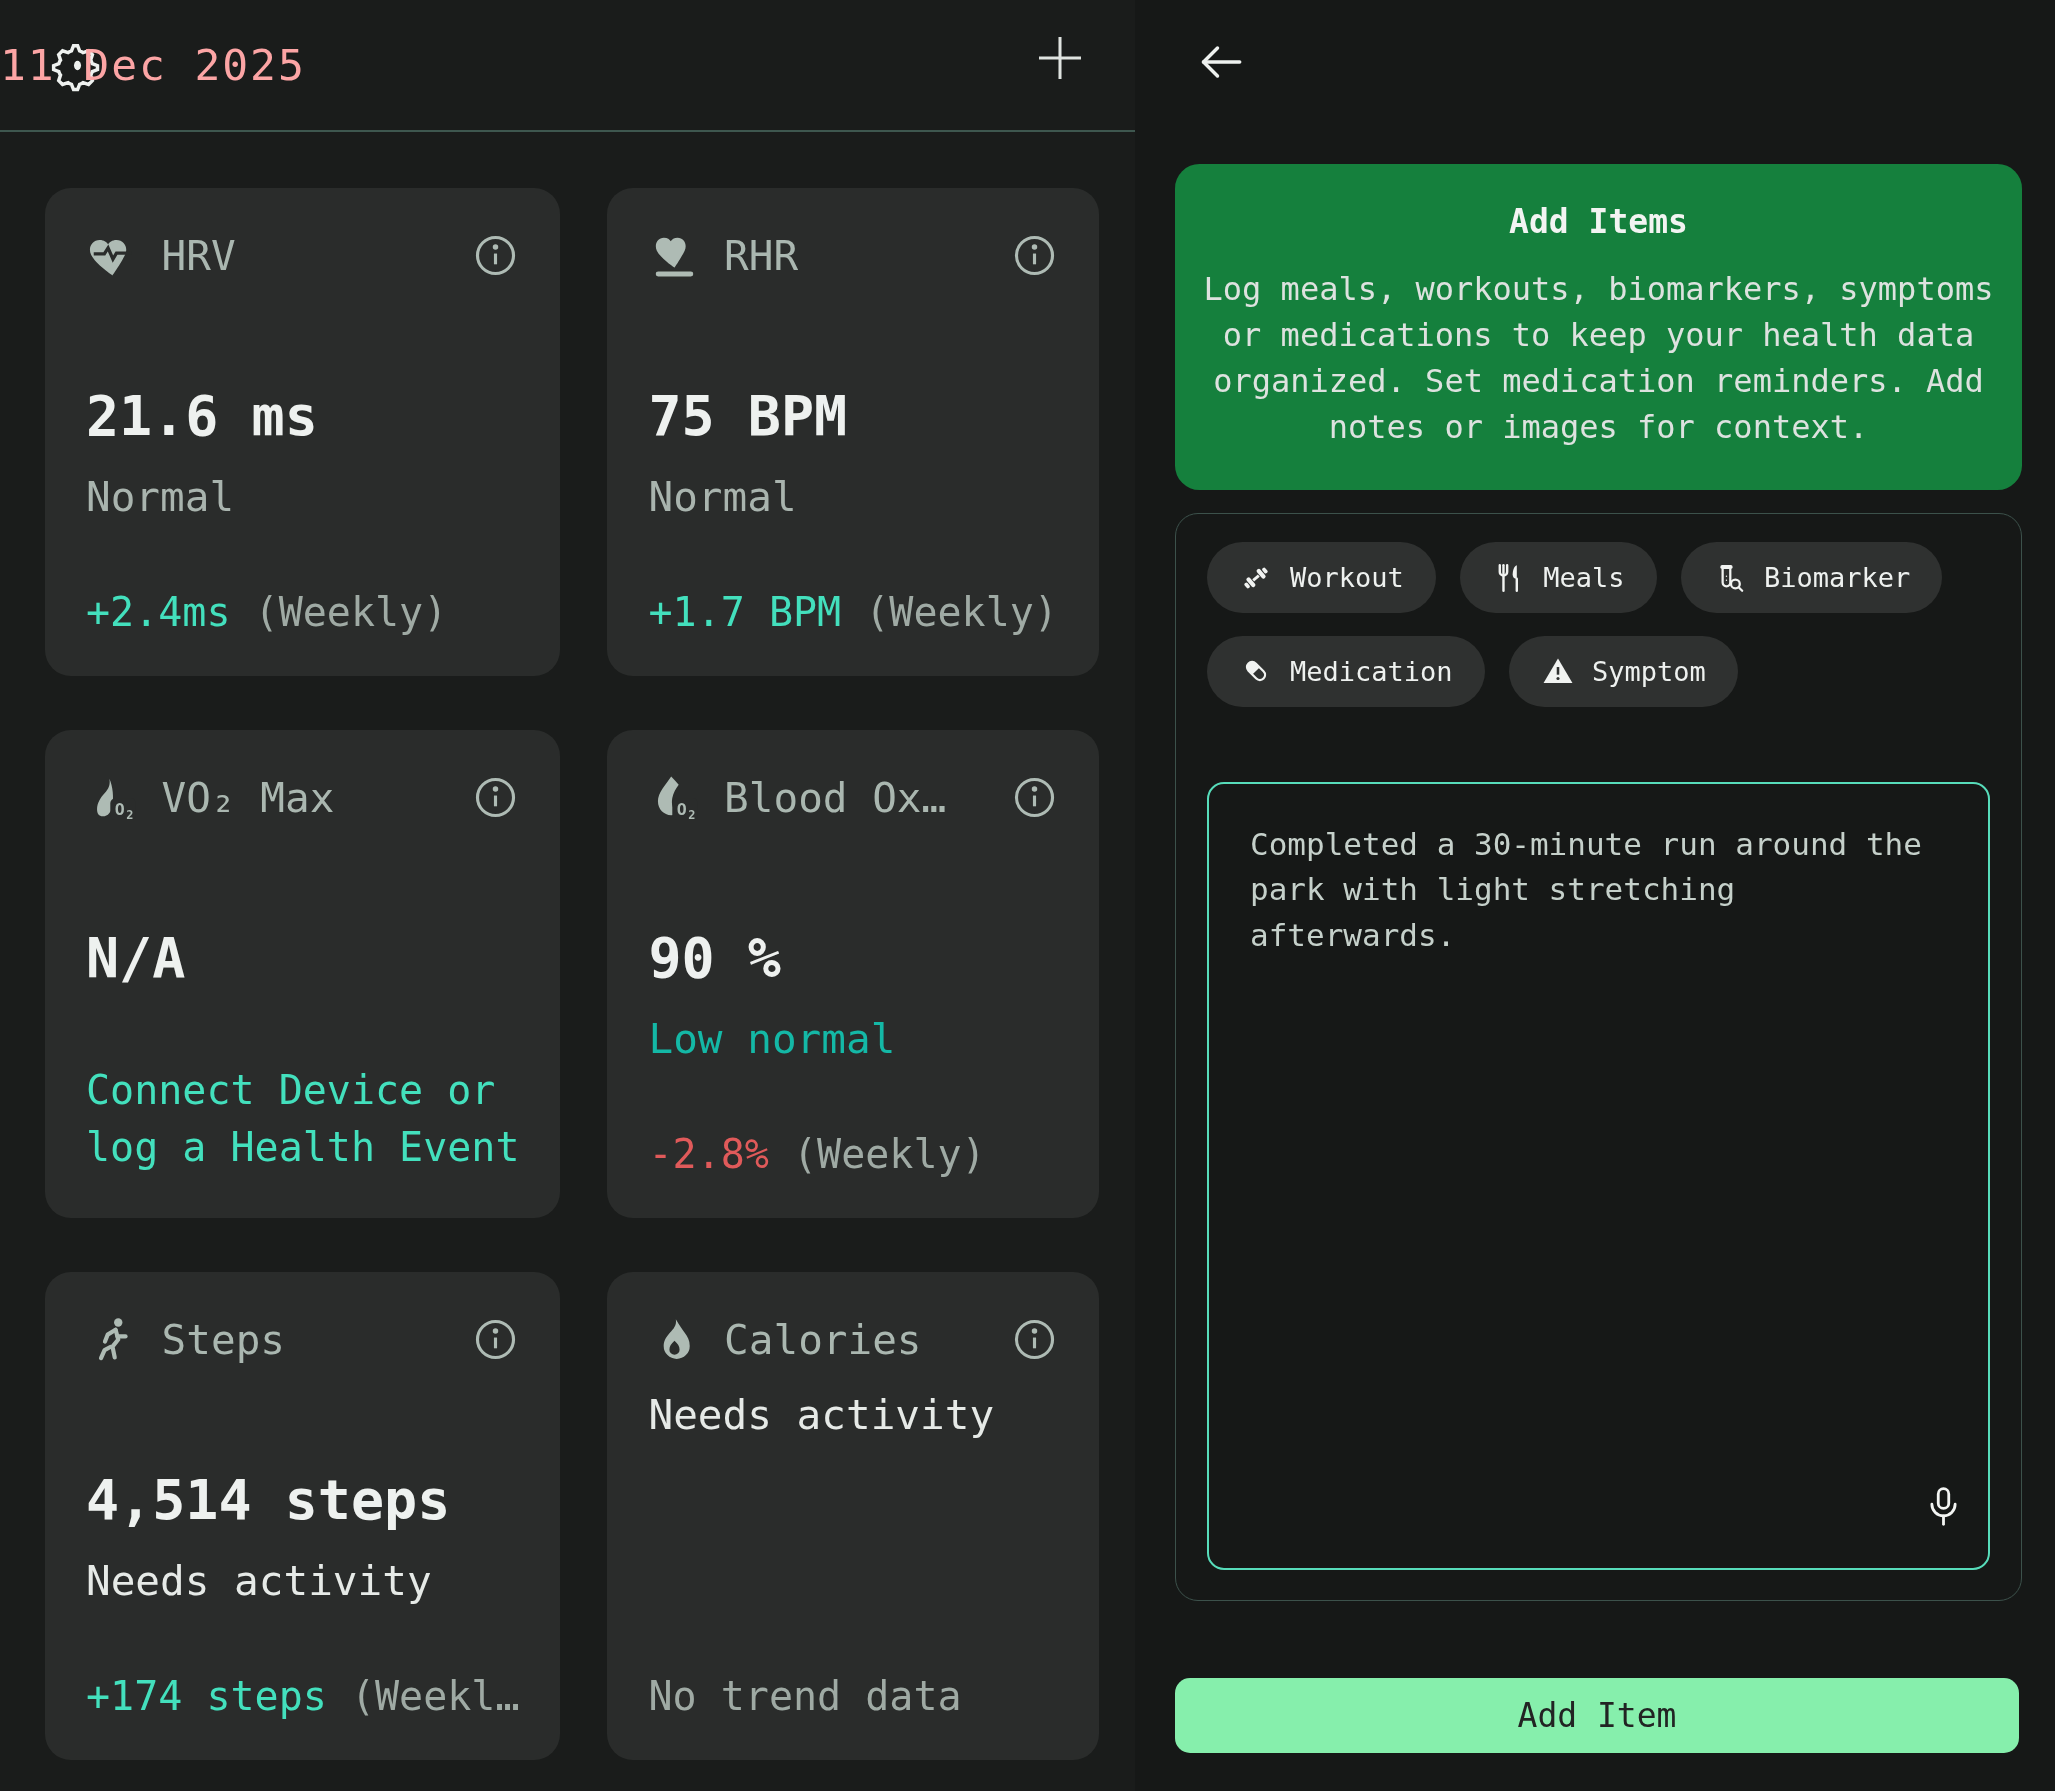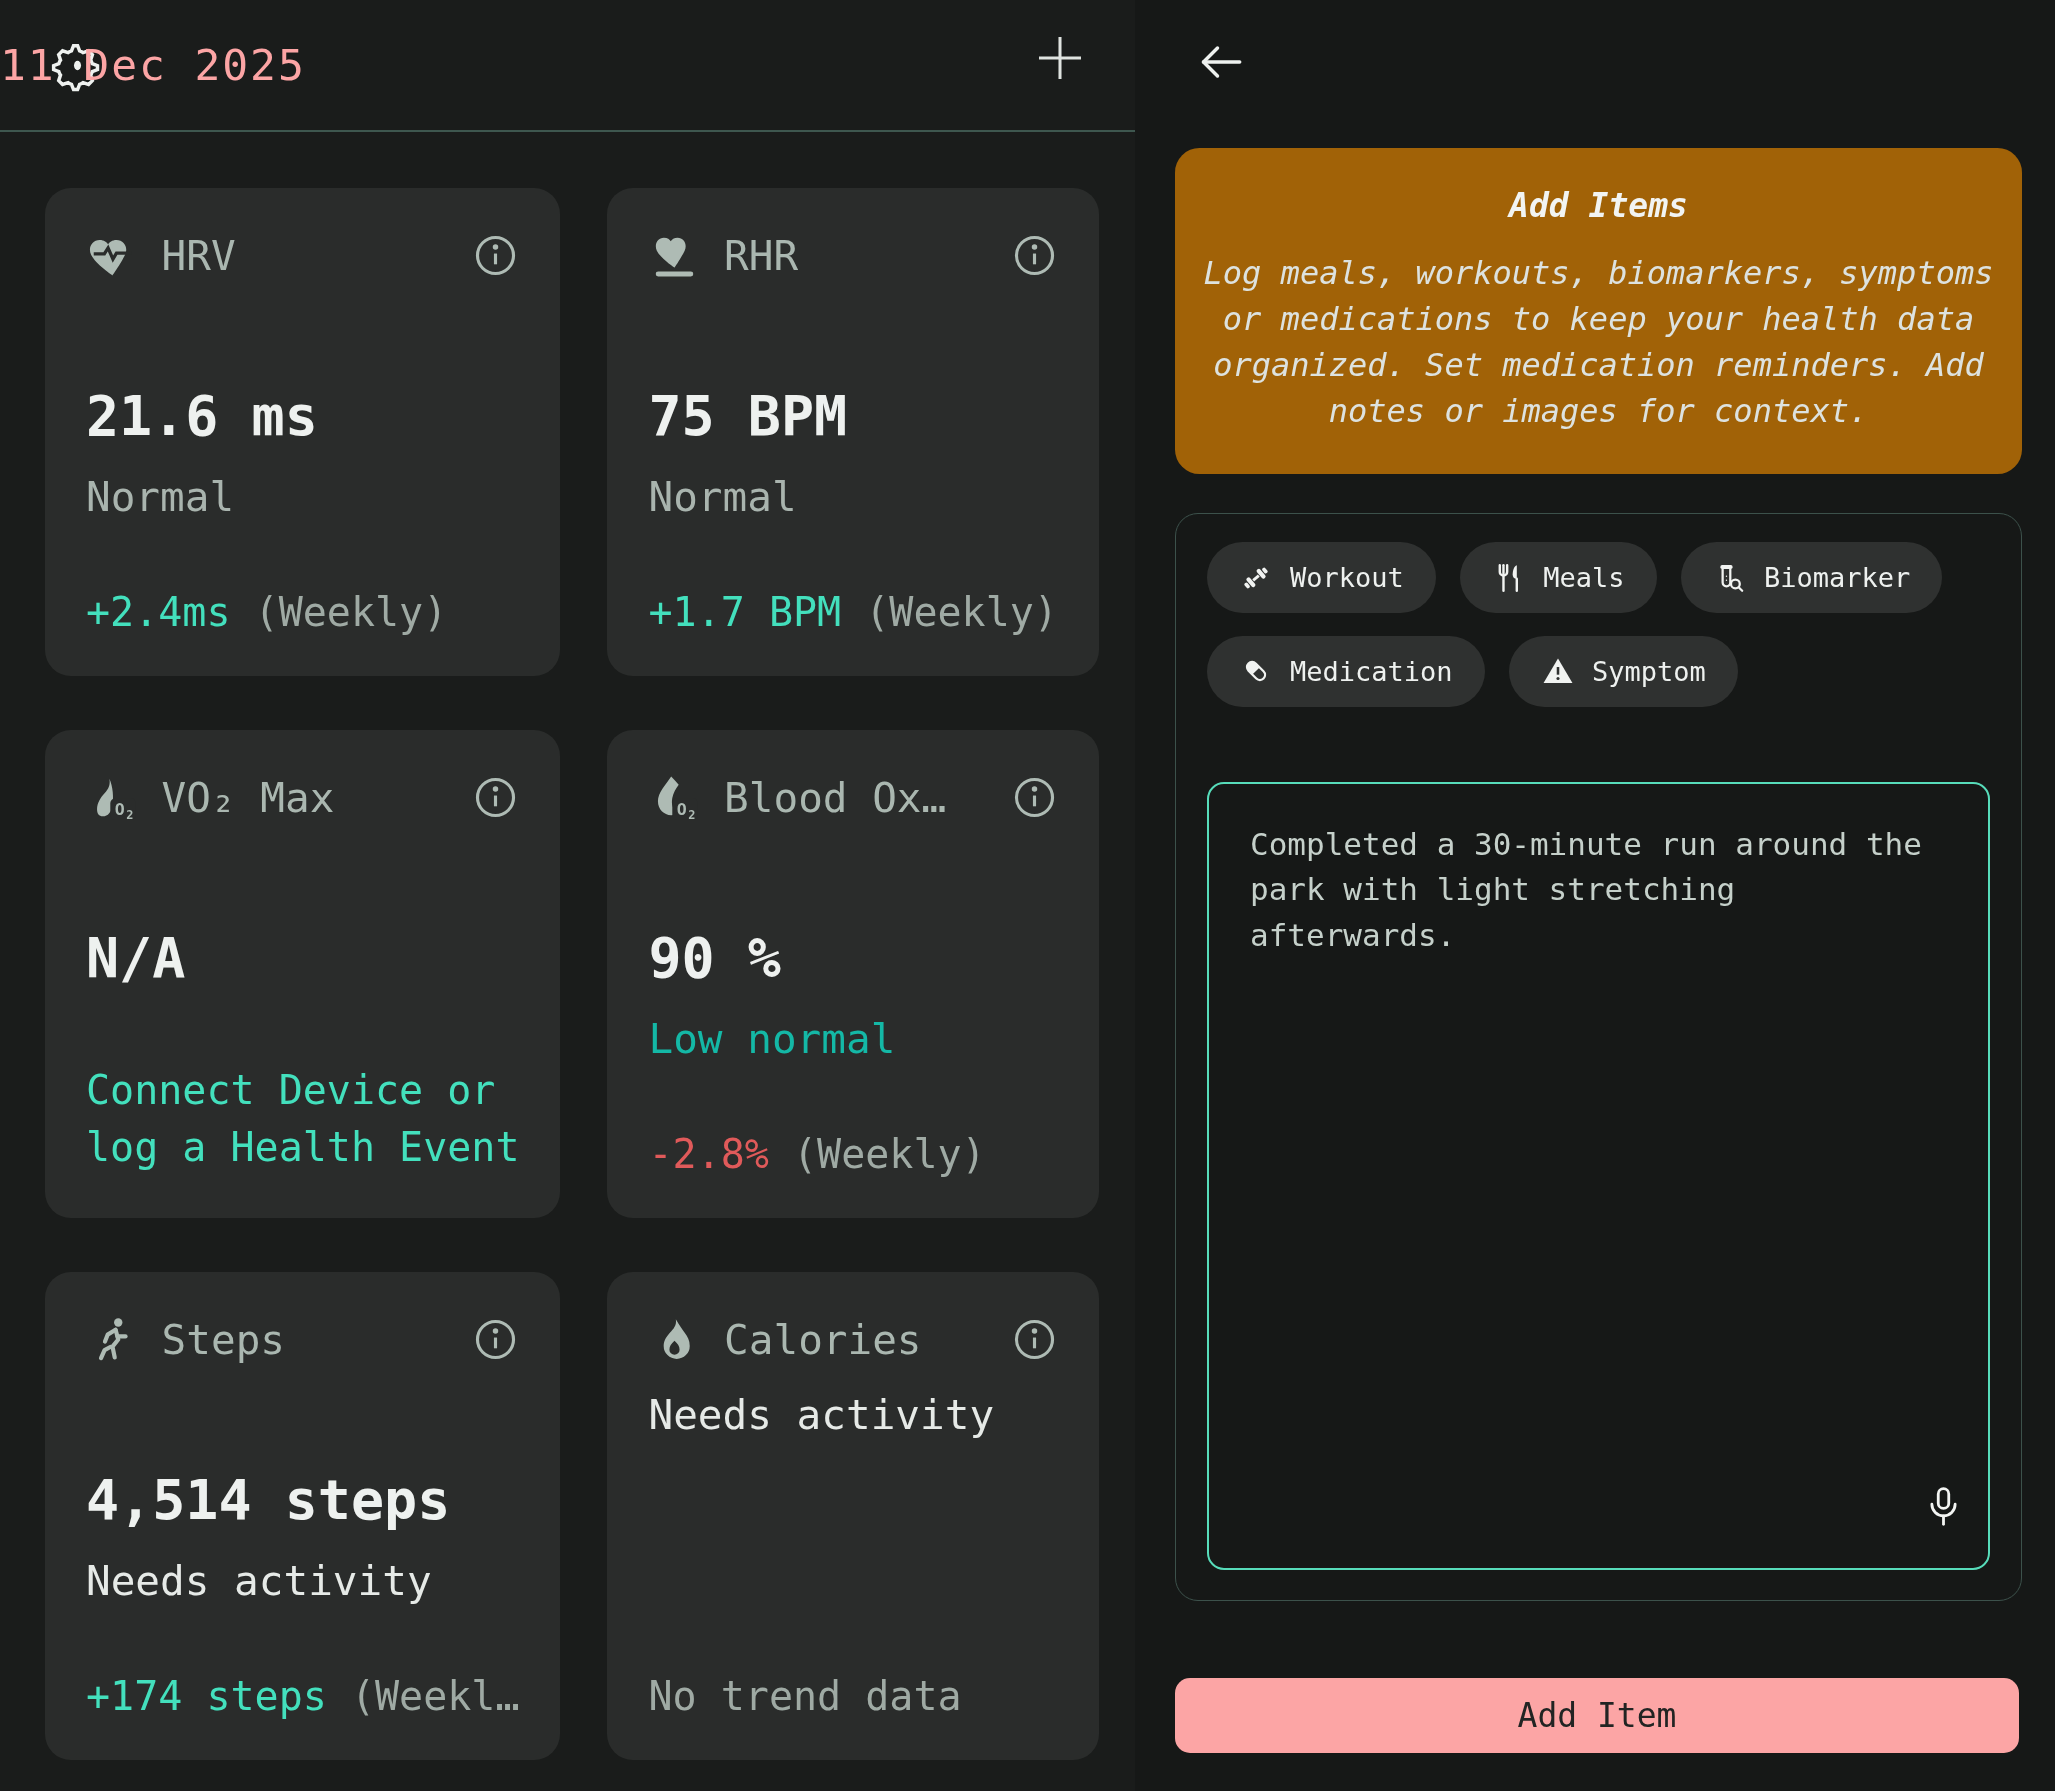--- a/index.html
+++ b/index.html
@@ -42,23 +42,23 @@
   .m-status { margin-top:24.5px; font-size:41px; color:#a9b4ae; }
   .m-trend { margin-top:auto; font-size:40px; white-space:nowrap; }
   .m-trend .suffix { color:#9faaa4; }
   .m-link { margin-top:auto; font-size:40px; line-height:1.44; cursor:pointer; }
 
   
   .right-panel { flex:1; height:100%; background:#161817; position:relative; }
   .back-btn { position:absolute; left:58px; top:34px; width:56px; height:56px; color:#eef1ef; cursor:pointer; }
 
   .add-items-card {
-    position:absolute; left:40px; top:148px; width:847px;
-    background:#a16207; border-radius:24.5px;
-    padding:38px 28px 40px 28px; text-align:center;font-style:italic;
+    position:absolute; left:40px; top:164px; width:847px;
+    background:#15803d; border-radius:24.5px;
+    padding:38px 28px 40px 28px; text-align:center;
   }
   .ai-title { font-size:33px; font-weight:700; color:#f2f4f2; }
   .ai-desc { margin-top:24.5px; font-size:32px; line-height:1.44; color:#dde2df; }
 
   .compose-box {
     position:absolute; left:40px; top:513px; width:847px; height:1088px;
     border:1.9px solid #3c514b; border-radius:23px;
     padding:28px 31px;
   }
   .chips { display:flex; flex-wrap:wrap; gap:22.6px 24.5px; }
@@ -75,21 +75,21 @@
   .note-input {
     width:100%; height:100%; resize:none; outline:none;
     background:transparent; border:2.8px solid #57dcba; border-radius:17px;
     padding:38px 41px; font-family:"DejaVu Sans Mono", monospace;
     font-size:31px; line-height:1.48; color:#c5d0ca;
   }
   .mic-btn { position:absolute; right:24.5px; bottom:41px; width:45px; height:45px; color:#f3f5f3; cursor:pointer; }
 
   .add-item-btn {
     position:absolute; left:40px; top:1678px; width:844px; height:75px;
-    background:#fca5a5; color:#222423; border:none; border-radius:15px;
+    background:#86efac; color:#222423; border:none; border-radius:15px;
     font-family:"DejaVu Sans Mono", monospace; font-size:33px;
     display:flex; align-items:center; justify-content:center; cursor:pointer;
   }
 
   svg { display:block; }
 </style>
 </head>
 <body>
 
 <div class="left-panel">

